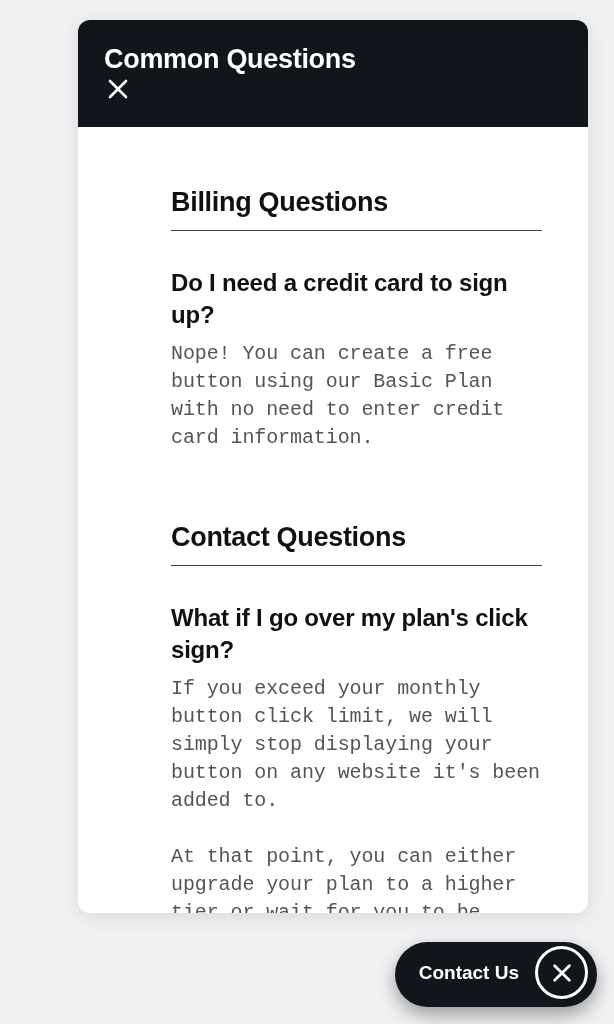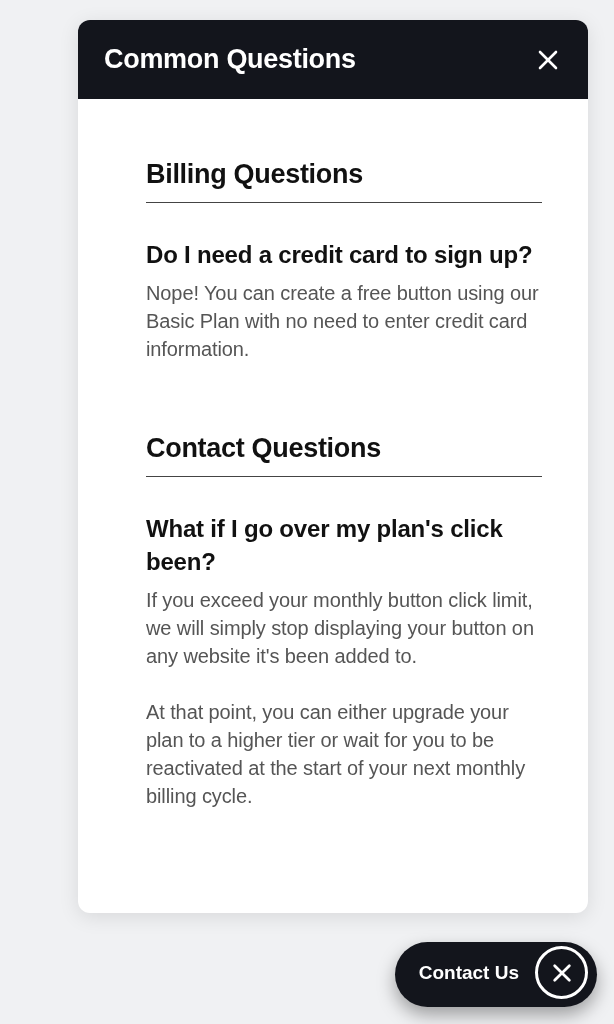--- a/index.html
+++ b/index.html
@@ -26,22 +26,23 @@
       box-shadow: 0 4px 20px rgba(0,0,0,0.1);
       overflow: hidden;
       display: flex;
       flex-direction: column;
     }
     .panel-header {
       background: #13151c;
       color: #ffffff;
       padding: 24px 26px;
       display: flex;
-      align-items: center;
+      align-items: flex-start;
       justify-content: space-between;
+      flex-direction: column;
     }
     .panel-title {
       font-size: 27px;
       font-weight: 700;
       letter-spacing: -0.3px;
     }
     .close-icon {
       width: 28px;
       height: 28px;
       display: flex;
@@ -50,20 +51,21 @@
       cursor: pointer;
     }
     .close-icon svg {
       width: 24px;
       height: 24px;
     }
     .panel-body {
       padding: 60px 46px 40px 68px;
       flex: 1;
       overflow-y: auto;
+      margin-left: 25px;
     }
     .section {
       margin-bottom: 70px;
     }
     .section-title {
       font-size: 27px;
       font-weight: 700;
       color: #111111;
       padding-bottom: 12px;
       border-bottom: 1px solid #444444;
@@ -80,20 +82,21 @@
       margin-bottom: 8px;
       line-height: 1.35;
       letter-spacing: -0.2px;
     }
     .answer {
       font-size: 20px;
       color: #555555;
       line-height: 1.4;
       letter-spacing: -0.1px;
       white-space: pre-line;
+      font-family: Liberation Mono, monospace;
     }
     .contact-fab {
       position: absolute;
       right: 17px;
       bottom: 17px;
       background: #13151c;
       color: #ffffff;
       border-radius: 40px;
       display: flex;
       align-items: center;
@@ -139,21 +142,21 @@
       <div class="section-title">Billing Questions</div>
       <div class="qa">
         <div class="question">Do I need a credit card to sign up?</div>
         <div class="answer">Nope! You can create a free button using our Basic Plan with no need to enter credit card information.</div>
       </div>
     </div>
 
     <div class="section">
       <div class="section-title">Contact Questions</div>
       <div class="qa">
-        <div class="question">What if I go over my plan's click been?</div>
+        <div class="question">What if I go over my plan's click sign?</div>
         <div class="answer">If you exceed your monthly button click limit, we will simply stop displaying your button on any website it's been added to.
 
 At that point, you can either upgrade your plan to a higher tier or wait for you to be reactivated at the start of your next monthly billing cycle.</div>
       </div>
     </div>
 
   </div>
 </div>
 
 <div class="contact-fab">

